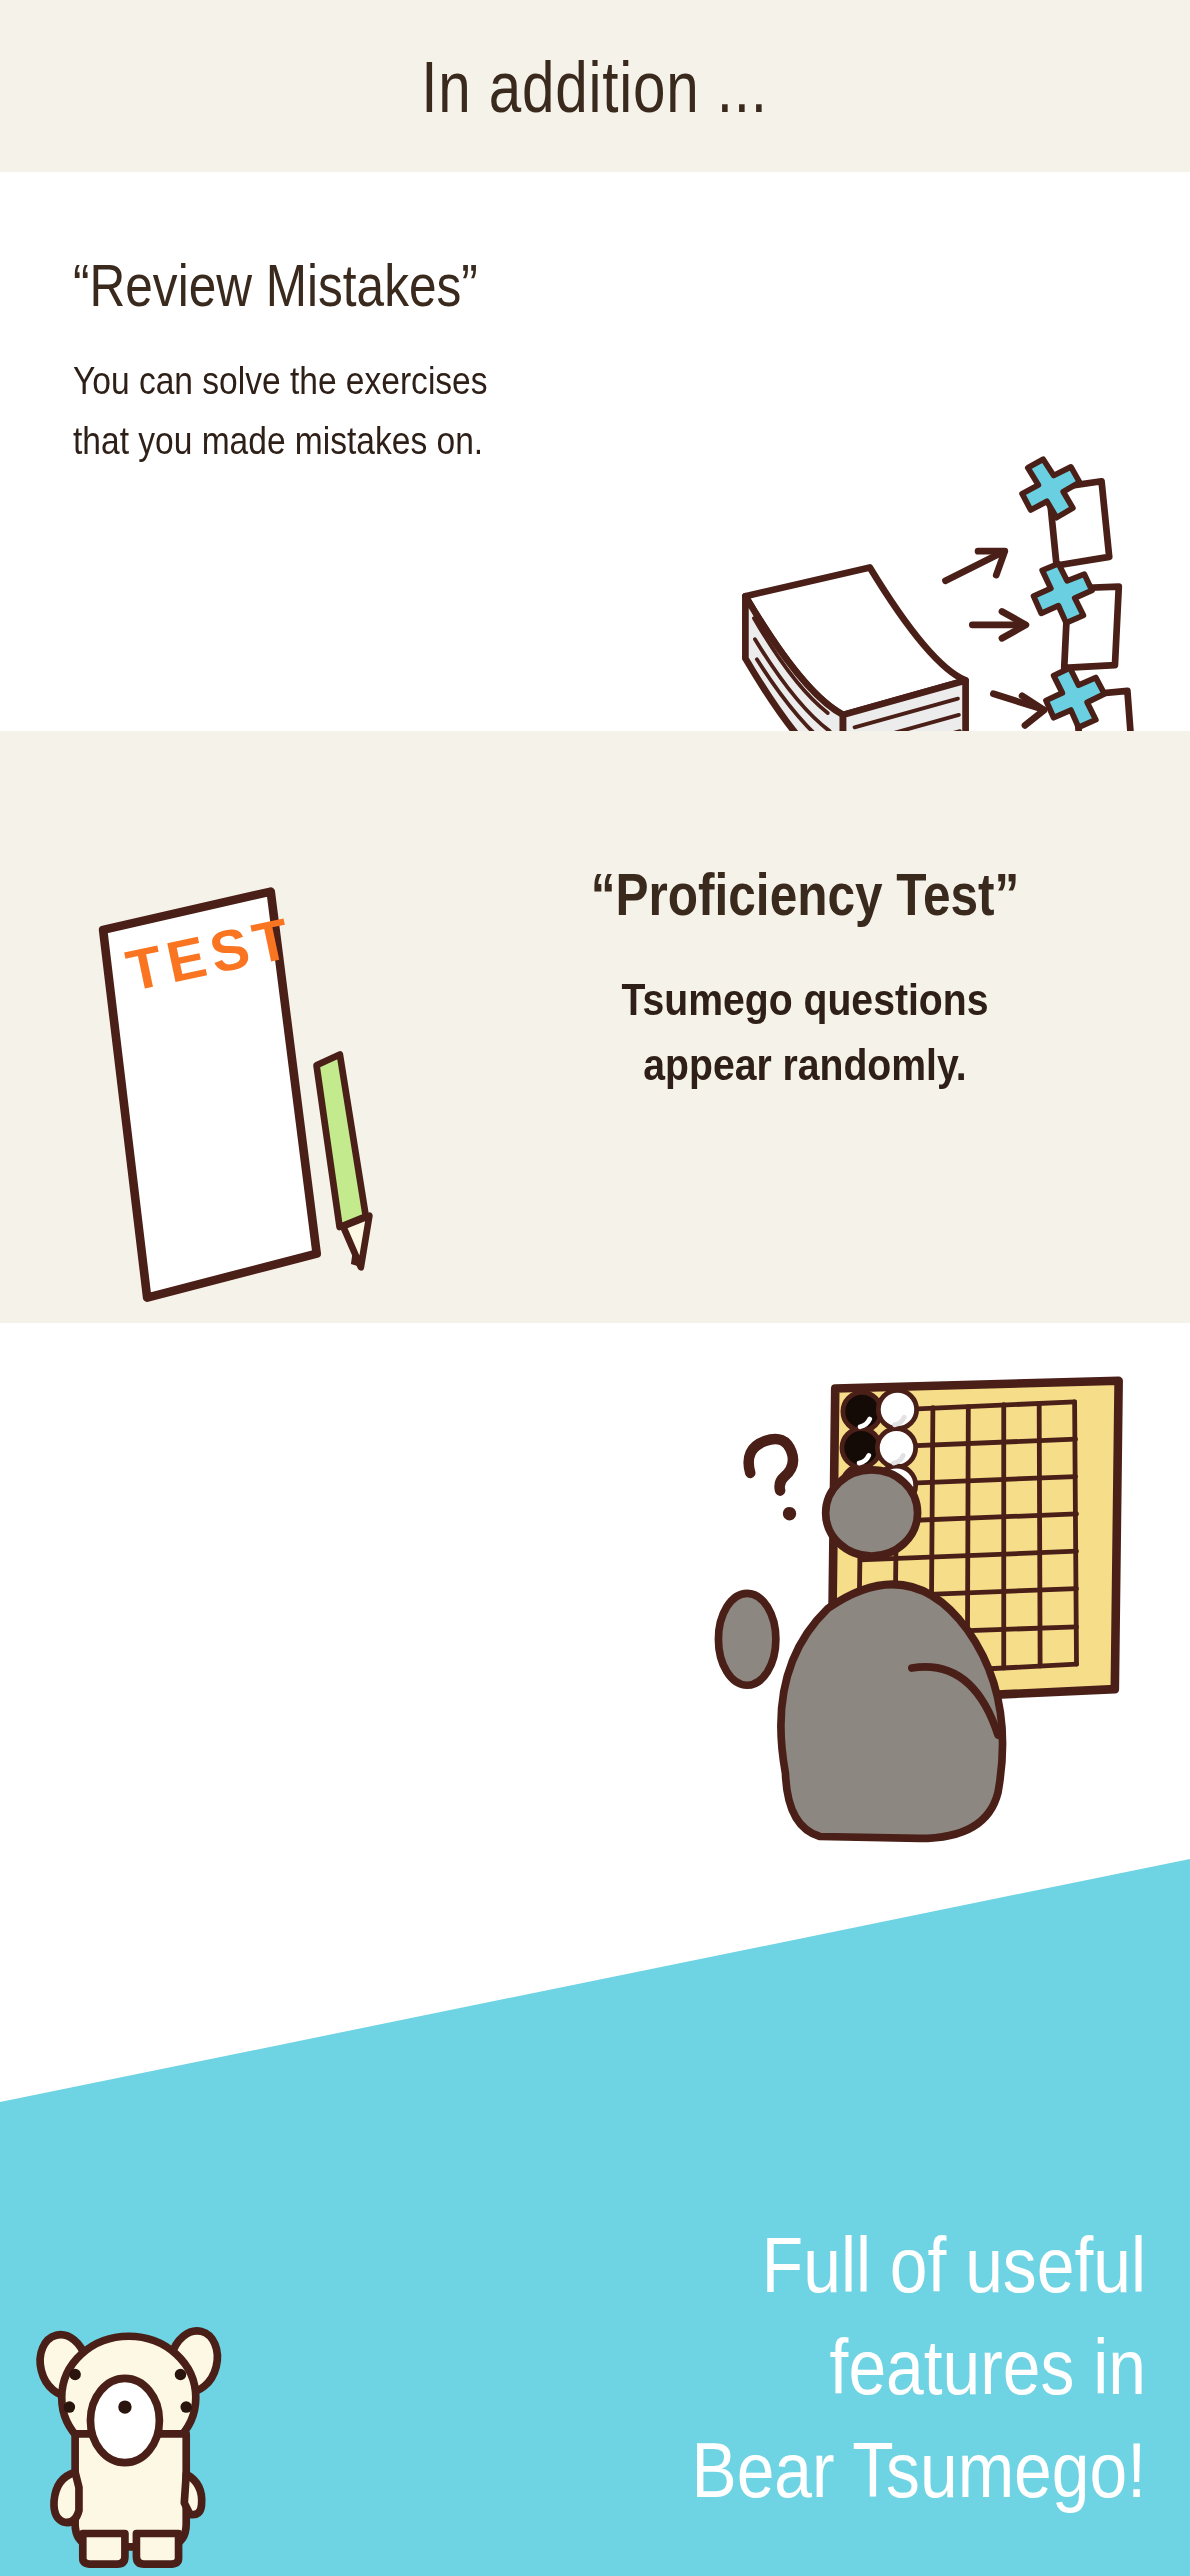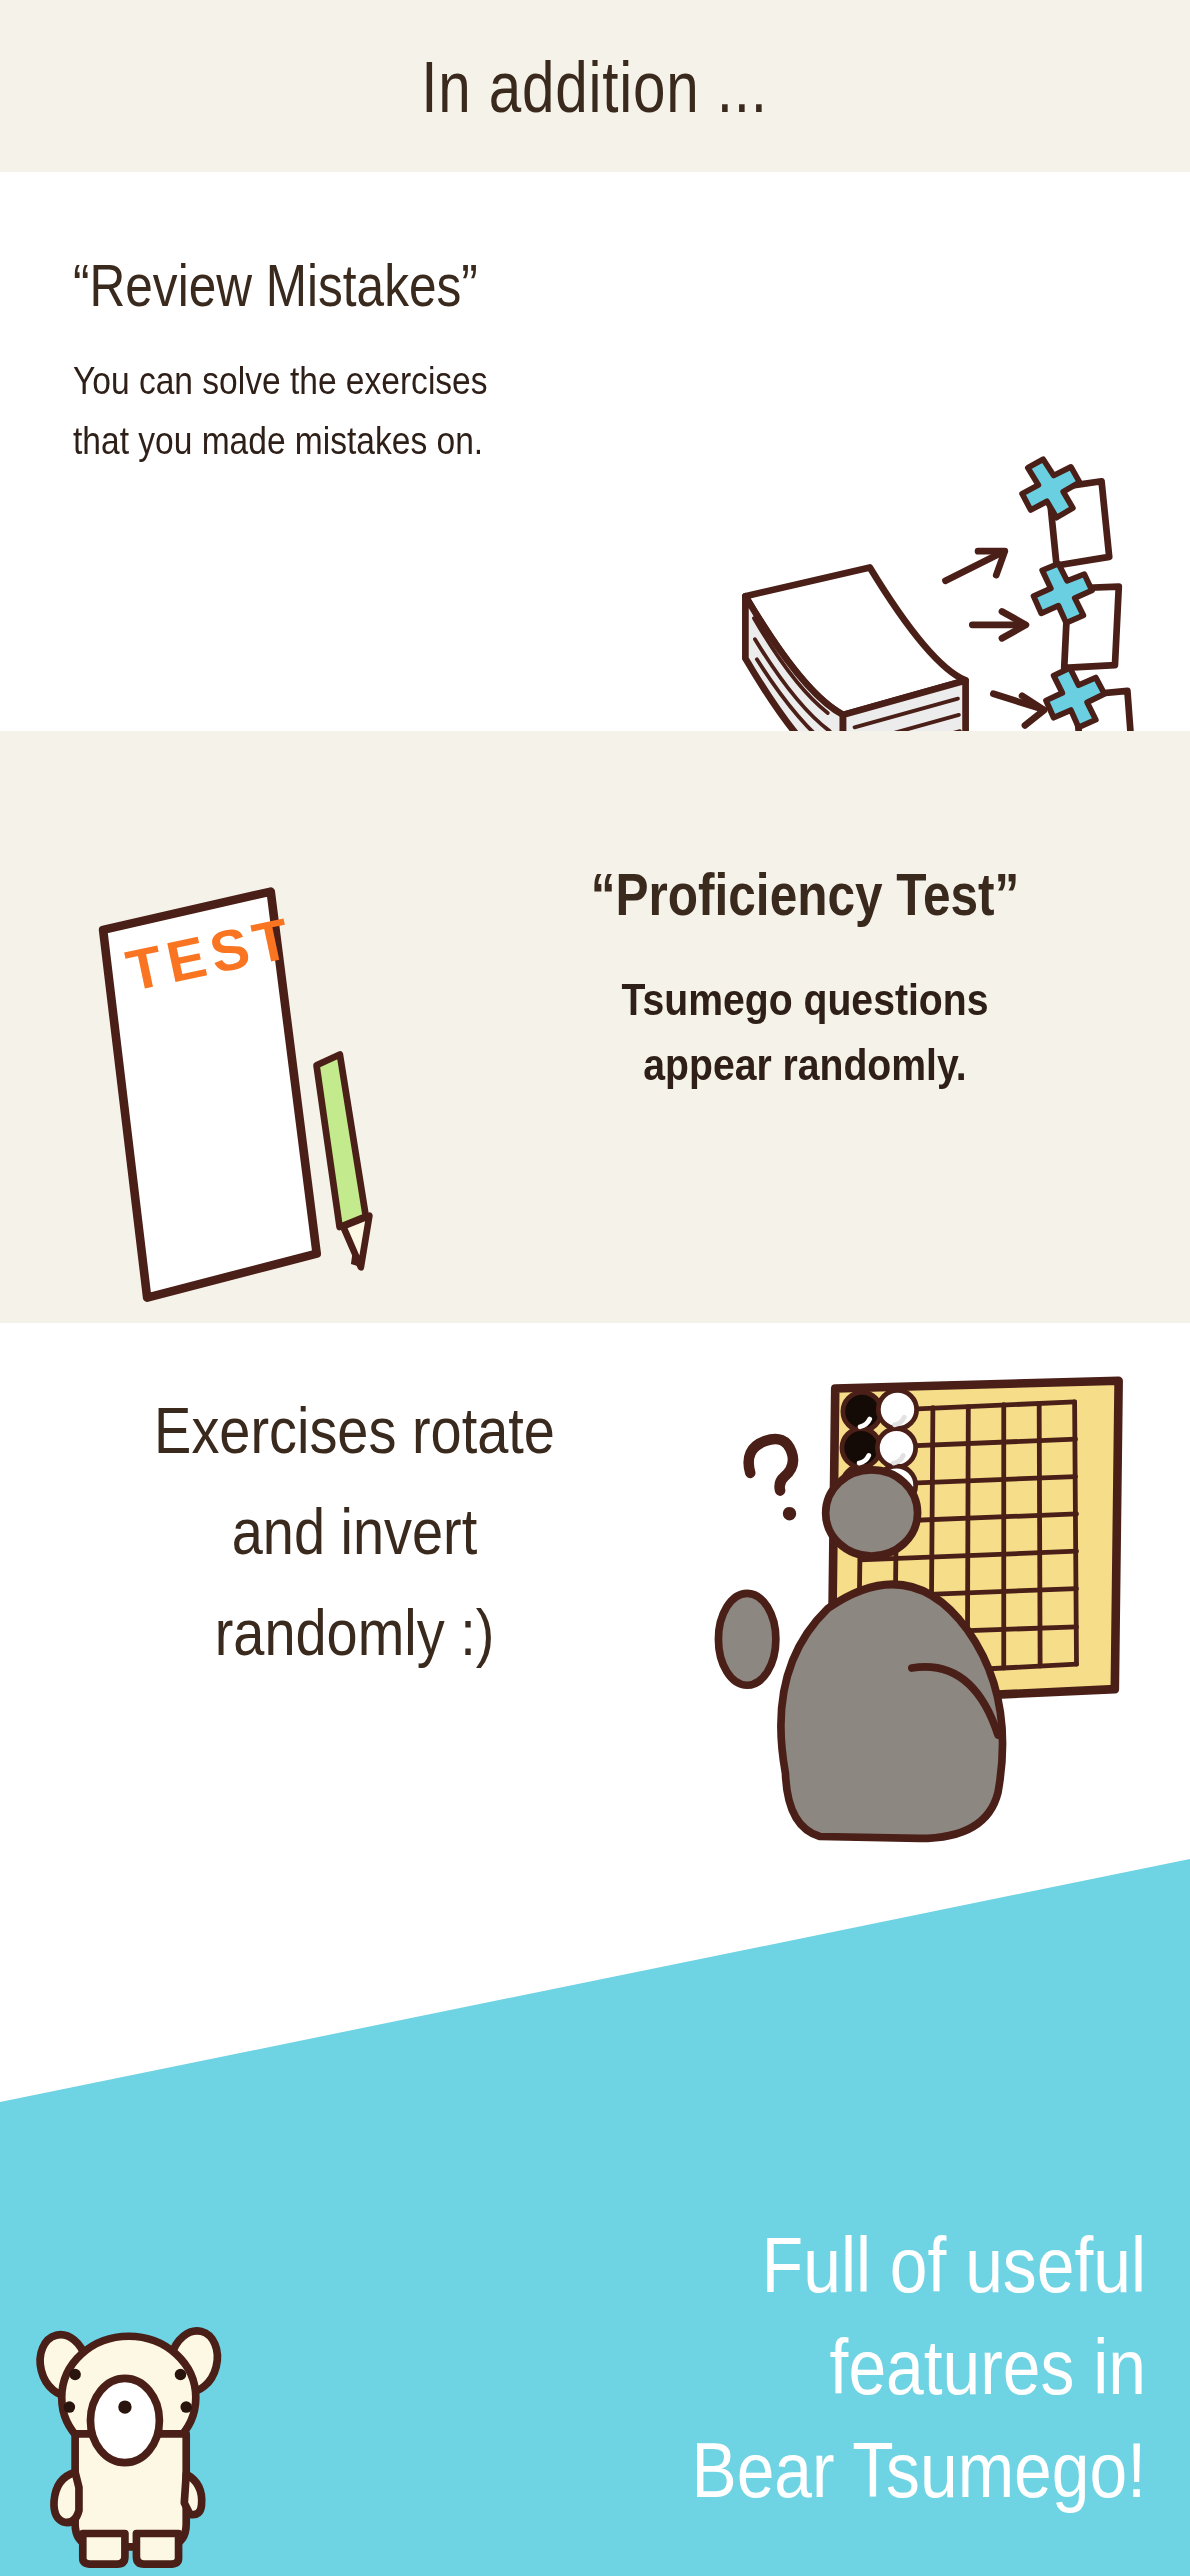--- a/index.html
+++ b/index.html
@@ -171,25 +171,20 @@
     <div class="s2-text">
       <div class="s2-heading">“Proficiency Test”</div>
       <div class="s2-body">
         <div>Tsumego questions</div>
         <div>appear randomly.</div>
       </div>
     </div>
   </div>
 
   <div class="section-three">
-    <div class="s3-text">
-      <div>Exercises rotate</div>
-      <div>and invert</div>
-      <div>randomly :)</div>
-    </div>
 
     <div class="s3-art">
       <svg viewBox="0 0 470 520" width="450" height="498" aria-hidden="true">
 
         <g>
           <path d="M112 38 L408 30 L404 352 L108 366 Z" fill="#F6DD8A" stroke="#4A1F17" stroke-width="9" stroke-linejoin="round"></path>
           <g stroke="#4A1F17" stroke-width="5" fill="none" stroke-linecap="round">
 
             <path d="M140 62 L136 338"></path>
             <path d="M177 60 L174 336"></path>

